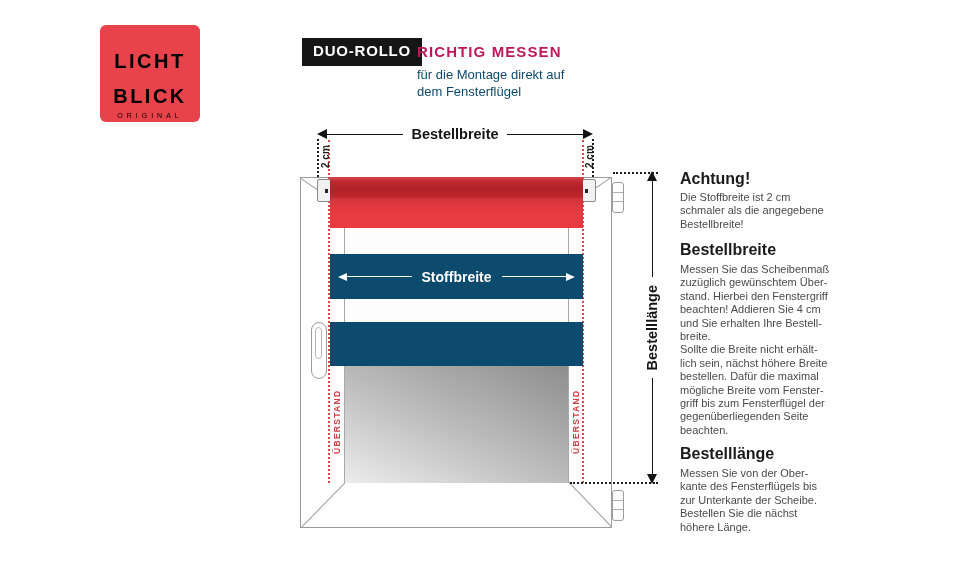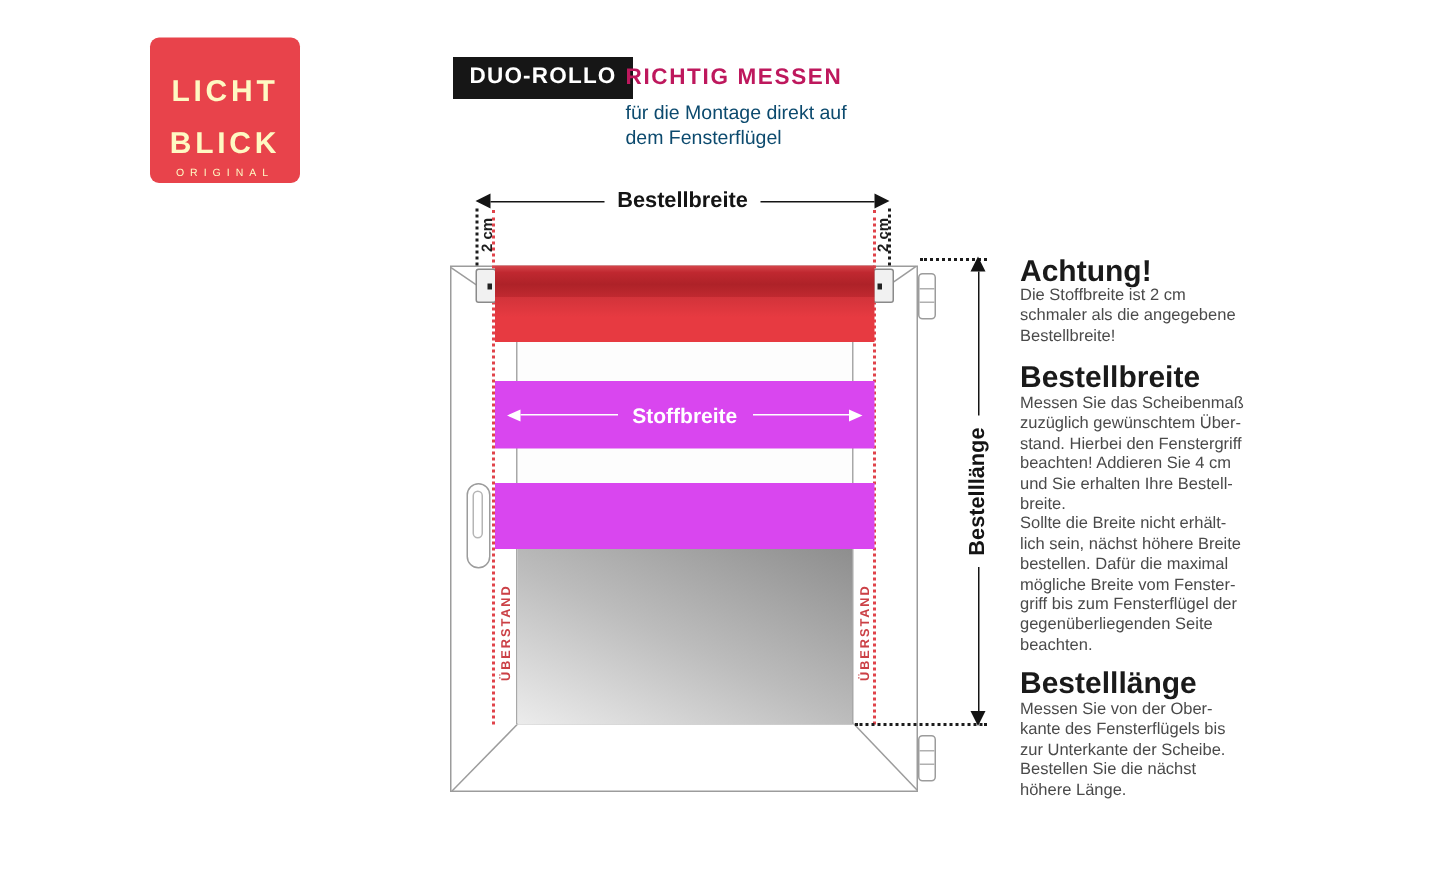--- a/index.html
+++ b/index.html
@@ -1,21 +1,21 @@
 <!DOCTYPE html>
 <html><head>
 <meta charset="utf-8">
 <style>
   * { margin:0; padding:0; box-sizing:border-box; }
   body { background:#fff; font-family:"Liberation Sans", sans-serif; }
   #canvas { position:relative; width:960px; height:587px; background:#fff; overflow:hidden; }
 
   
   .logo { position:absolute; left:100px; top:25px; width:100px; height:97px;
-          background:#e8434b; border-radius:6px; color:#fef9c3; text-align:center; }
+          background:#e8434b; border-radius:6px; color:#000000; text-align:center; }
   .logo-line { font-weight:bold; font-size:20px; letter-spacing:2.5px; line-height:19px;margin-top:16px; }
   .logo-line1 { margin-top:27px; }
   .logo-sub { font-size:7px; letter-spacing:4px; margin-top:6px; }
 
   
   .badge { position:absolute; left:302px; top:38px; height:28px; line-height:26px;
            background:#161616; color:#fff; font-size:15px; font-weight:bold;
            letter-spacing:0.8px; padding:0 11px; }
   .title { position:absolute; left:417px; top:43px; font-size:15px; font-weight:bold;
            letter-spacing:1.1px; color:#be185d; }
@@ -46,21 +46,21 @@
   .hinge b:last-child { border-bottom:none; }
 
   
   .bracket { position:absolute; top:179px; width:14px; height:23px; background:#f1f1f1;
              border:1px solid #8a8a8a; border-radius:2px; z-index:4; }
   .bracket-l { left:317px; } .bracket-r { left:582px; }
   .bracket i { position:absolute; top:9px; width:3px; height:4px; background:#222; }
   .bracket-l i { right:2px; } .bracket-r i { left:2px; }
   .tube  { position:absolute; left:330px; top:177px; width:253px; height:21px; z-index:5;
            background:linear-gradient(#d6464c 0%,#c02830 22%,#ae2228 60%,#c02930 100%); }
-  .band  { position:absolute; left:330px; width:253px; background:#d946ef; z-index:5; }
+  .band  { position:absolute; left:330px; width:253px; background:#0c4a6e; z-index:5; }
   .band1 { top:198px; height:30px; background:linear-gradient(#d2333a,#e73a41 45%); }
   .band2 { top:254px; height:45px; }
   .band3 { top:322px; height:44px; }
 
   
   .vdot-red { position:absolute; width:0; border-left:2px dotted #e0434a; z-index:3; }
   .vdot-black { position:absolute; width:0; border-left:2px dotted #1c1c1c; z-index:6; }
   .hdot-black { position:absolute; height:0; border-top:2px dotted #1c1c1c; z-index:6; }
 
   .rot { writing-mode:vertical-rl; transform:rotate(180deg); display:flex;
@@ -82,21 +82,21 @@
   .dim-label-v { font-size:14.5px; font-weight:bold; color:#141414; padding:8px 0; white-space:nowrap; }
 
   .fabric-arrow { position:absolute; left:8px; right:8px; top:50%; transform:translateY(-50%);
                   display:flex; align-items:center; }
   .hline-w { flex:1; height:0; border-top:1.5px solid #fff; }
   .tri-lw { width:0; height:0; border-top:4.5px solid transparent; border-bottom:4.5px solid transparent; border-right:9px solid #fff; }
   .tri-rw { width:0; height:0; border-top:4.5px solid transparent; border-bottom:4.5px solid transparent; border-left:9px solid #fff; }
   .fabric-label { font-size:14px; font-weight:bold; color:#fff; padding:0 10px; white-space:nowrap; }
 
   
-  .info-h { position:absolute; left:680px; font-size:20px; font-weight:bold; color:#1a1a1a; }
+  .info-h { position:absolute; left:680px; font-size:16px; font-weight:bold; color:#1a1a1a; }
   .info-p { position:absolute; left:680px; width:165px; font-size:11px; line-height:13.4px;
             color:#4a4a4a; white-space:pre-line; }
 </style>
 </head>
 <body>
 
 <div id="canvas">
 
   <div class="logo">
     <div class="logo-line logo-line1">LICHT</div>

